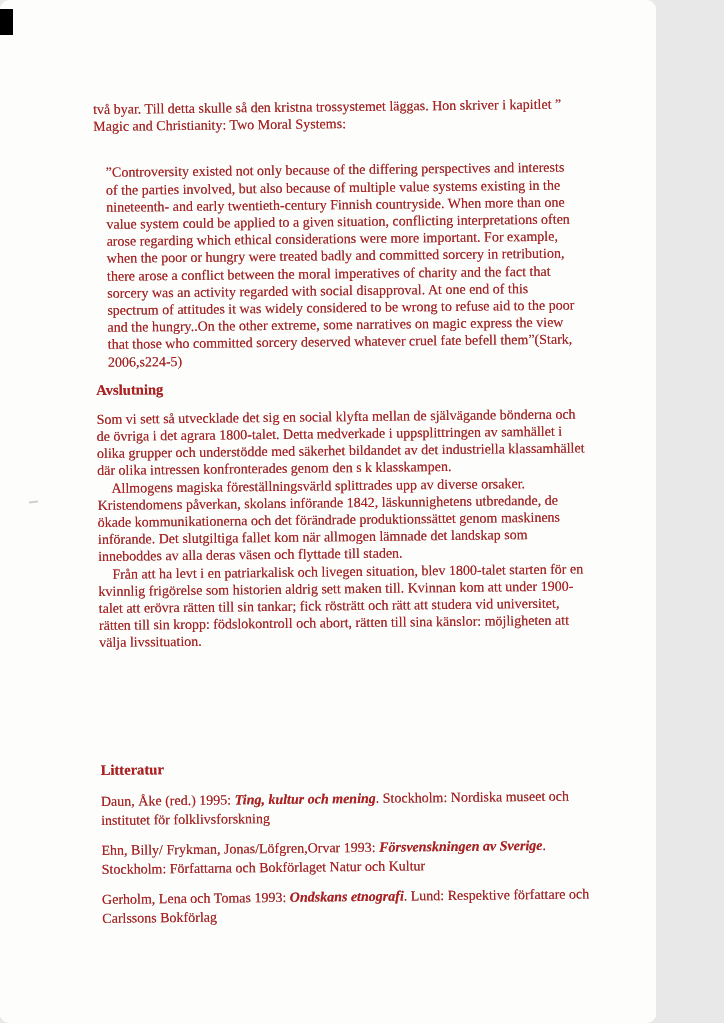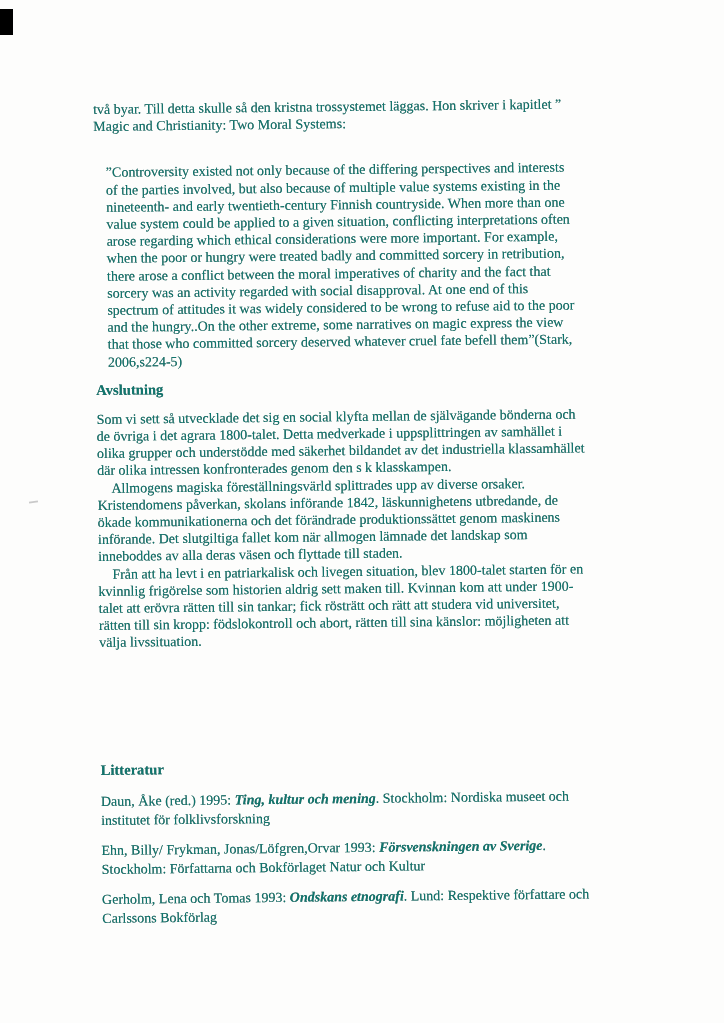--- a/index.html
+++ b/index.html
@@ -2,26 +2,27 @@
 <html><head>
 <meta charset="utf-8">
 <style>
   html, body {
     margin: 0;
     padding: 0;
     background: #e8e8e8;
   }
   .page {
     position: relative;
-    width: 724px;
+    width: 656px;
     height: 1023px;
     background: #fdfdfc;
     overflow: hidden;
     font-family: "Liberation Serif", serif;
-    color: #0f766e;
+    color: #b91c1c;
+    border-radius: 9px;
   }
   
   .scan-mark {
     position: absolute;
     left: 0;
     top: 9px;
     width: 13px;
     height: 26px;
     background: #000;
   }

